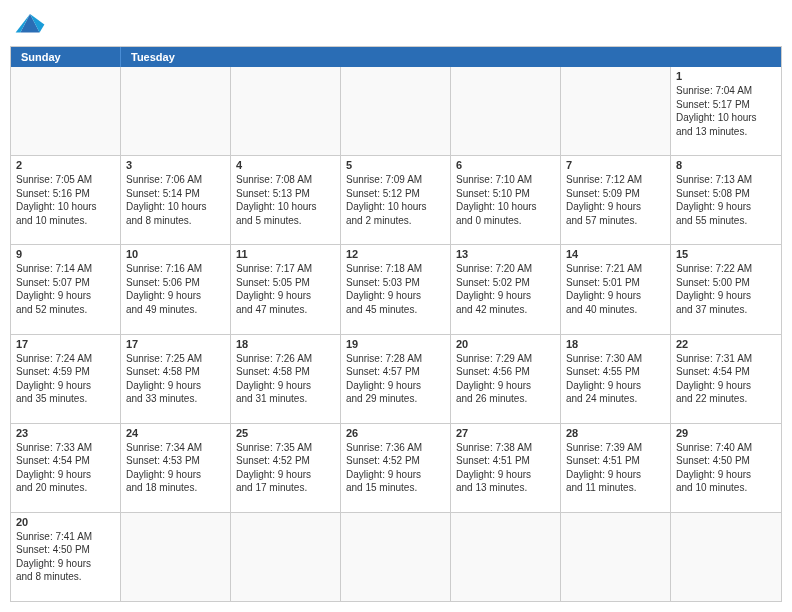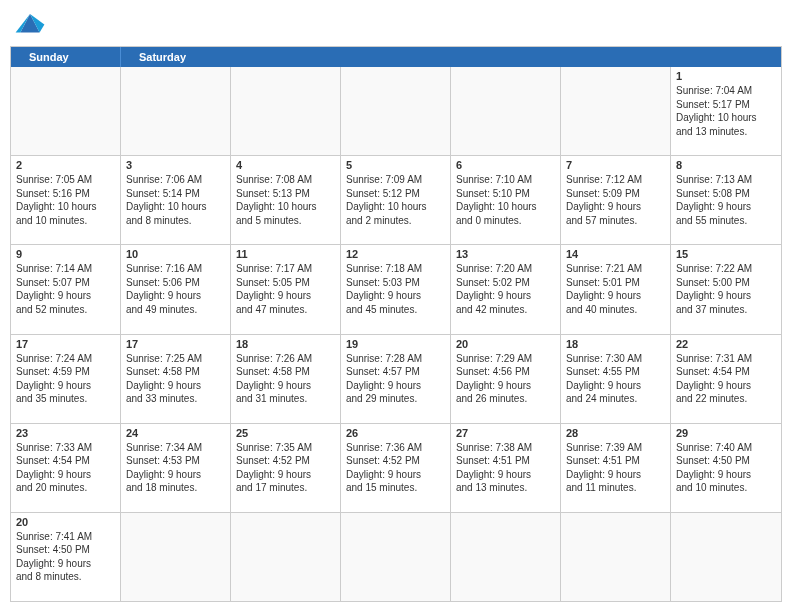--- a/index.html
+++ b/index.html
@@ -53,21 +53,21 @@
     }
     .cal-header {
       display: grid;
       grid-template-columns: repeat(7, 1fr);
       background: #2a6db5;
     }
     .cal-header-cell {
       color: #fff;
       font-size: 11px;
       font-weight: bold;
-      padding: 4px 18px;
+      padding: 4px 10px;
       border-right: 1px solid #4a8dd5;
       text-align: left;
     }
     .cal-header-cell:last-child { border-right: none; }
     .cal-body {
       display: flex;
       flex-direction: column;
       flex: 1;
     }
     .cal-row {
@@ -119,21 +119,21 @@
     </div>
     <div class="title-block">
       <div class="month-title"></div>
       <div class="location"></div>
     </div>
   </div>
 
   <div class="calendar">
     <div class="cal-header">
     <div class="cal-header-cell">Sunday</div>
-        <div class="cal-header-cell">Saturday</div>
+        <div class="cal-header-cell">Tuesday</div>
       </div>
     <div class="cal-body">
     <div class="cal-row">
           <div class="cal-cell empty"></div>
           <div class="cal-cell empty"></div>
           <div class="cal-cell empty"></div>
           <div class="cal-cell empty"></div>
           <div class="cal-cell empty"></div>
           <div class="cal-cell empty"></div>
           <div class="cal-cell">

